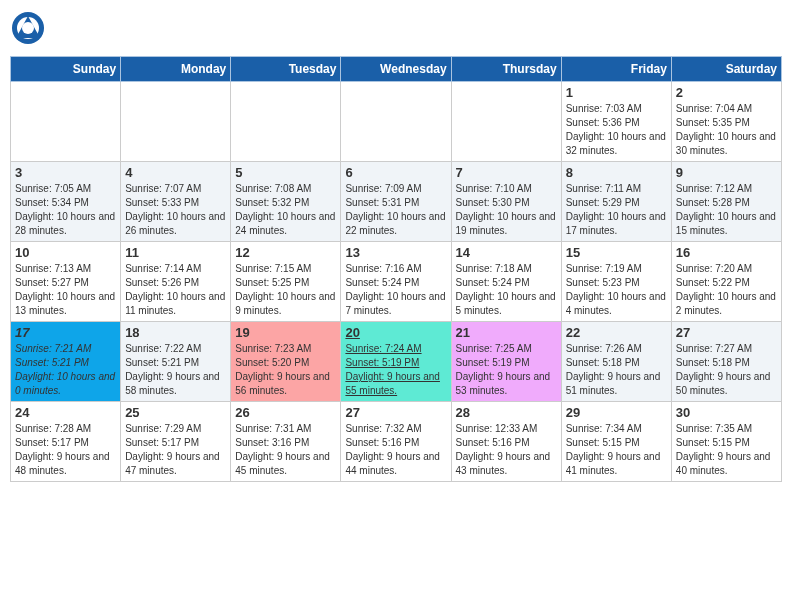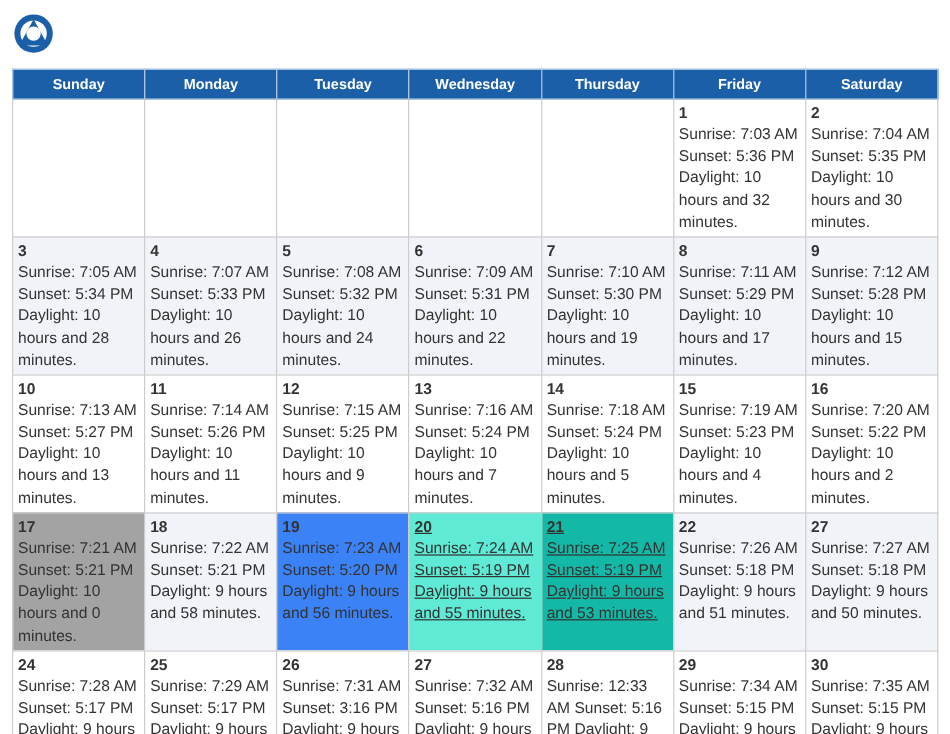--- a/index.html
+++ b/index.html
@@ -42,21 +42,21 @@
     .calendar {
       width: 100%;
       border-collapse: collapse;
     }
     .calendar th {
       background: #1a5fa8;
       color: #fff;
       font-size: 12px;
       font-weight: bold;
       padding: 5px 4px;
-      text-align: center;
+      text-align: right;
       border: 1px solid #aac4e0;
     }
     .calendar td {
       vertical-align: top;
       width: 14.28%;
       border: 1px solid #ccc;
       padding: 3px 4px;
       font-size: 10px;
       color: #333;
       background: #fff;
@@ -66,21 +66,21 @@
     .calendar tr:nth-child(even) td {
       background: #f0f4f8;
     }
     .day-num {
       font-size: 13px;
       font-weight: bold;
       display: block;
       margin-bottom: 2px;
     }
     .day-info {
-      font-size: 13px;
+      font-size: 10px;
       line-height: 1.4;
       color: #333;
     }
     .empty-cell {
       background: #fff !important;
     }
   </style>
 </head>
 <body>
 
@@ -237,49 +237,49 @@
         </td>
         <td>
           <span class="day-num">16</span>
           <div class="day-info">Sunrise: 7:20 AM
 Sunset: 5:22 PM
 Daylight: 10 hours
 and 2 minutes.</div>
         </td>
       </tr>
       <tr>
-        <td style="background: #a3a3a3;">
+        <td style="background: #0ea5e9; font-style: italic;">
           <span class="day-num">17</span>
           <div class="day-info">Sunrise: 7:21 AM
 Sunset: 5:21 PM
 Daylight: 10 hours
 and 0 minutes.</div>
         </td>
         <td style="background: rgb(240, 244, 248); margin-top: 20px;">
           <span class="day-num">18</span>
           <div class="day-info">Sunrise: 7:22 AM
 Sunset: 5:21 PM
 Daylight: 9 hours
 and 58 minutes.</div>
         </td>
-        <td style="background: #3b82f6;">
+        <td style="background: #fca5a5;">
           <span class="day-num">19</span>
           <div class="day-info">Sunrise: 7:23 AM
 Sunset: 5:20 PM
 Daylight: 9 hours
 and 56 minutes.</div>
         </td>
         <td style="background: #5eead4; text-decoration: underline;">
           <span class="day-num">20</span>
           <div class="day-info">Sunrise: 7:24 AM
 Sunset: 5:19 PM
 Daylight: 9 hours
 and 55 minutes.</div>
         </td>
-        <td style="background: #14b8a6; text-decoration: underline;">
+        <td style="background: #f0abfc;">
           <span class="day-num">21</span>
           <div class="day-info">Sunrise: 7:25 AM
 Sunset: 5:19 PM
 Daylight: 9 hours
 and 53 minutes.</div>
         </td>
         <td style="background: rgb(240, 244, 248);">
           <span class="day-num">22</span>
           <div class="day-info">Sunrise: 7:26 AM
 Sunset: 5:18 PM

